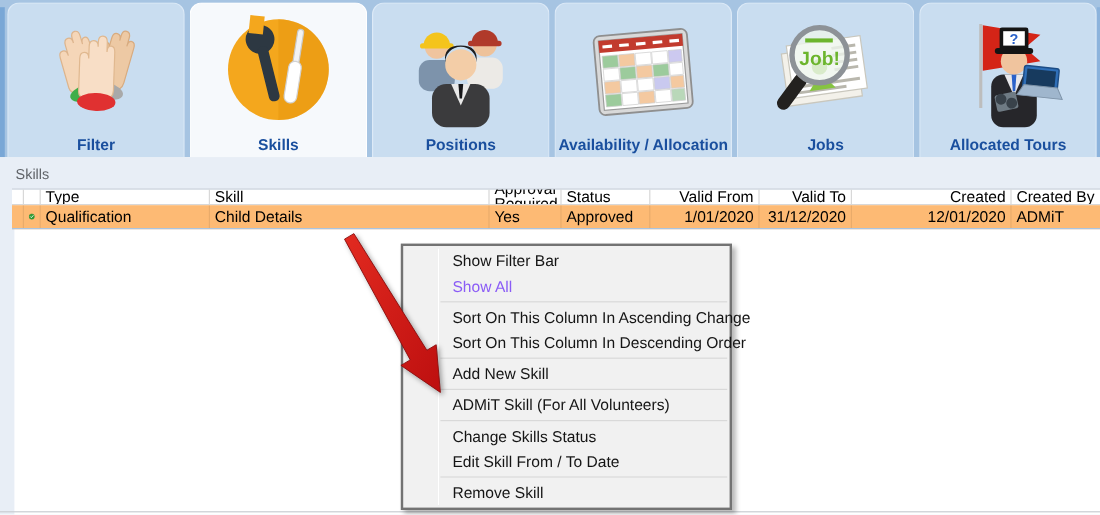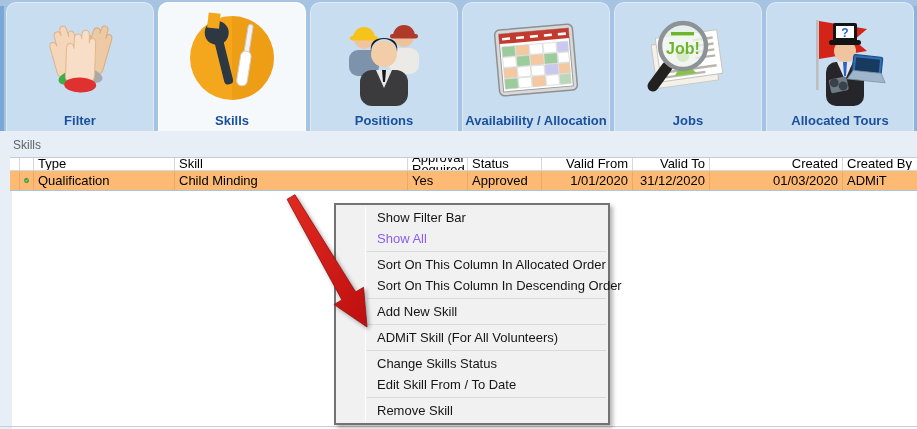--- a/index.html
+++ b/index.html
@@ -247,38 +247,38 @@
 
     <div class="trow tdata">
       <div class="cell c-gut"></div>
       <div class="cell c-ico">
         <svg width="13" height="13" viewBox="0 0 14 14">
           <circle cx="7" cy="7" r="6.3" fill="#2f9e37" stroke="#177b21" stroke-width="0.9"></circle>
           <path d="M3.8,7.2 L6,9.4 L10.2,4.6" stroke="#ffffff" stroke-width="1.9" fill="none" stroke-linecap="round" stroke-linejoin="round"></path>
         </svg>
       </div>
       <div class="cell c-type">Qualification</div>
-      <div class="cell c-skill">Child Minding</div>
+      <div class="cell c-skill">Child Details</div>
       <div class="cell c-appr">Yes</div>
       <div class="cell c-status">Approved</div>
       <div class="cell c-vfrom r">1/01/2020</div>
       <div class="cell c-vto r">31/12/2020</div>
-      <div class="cell c-created r">01/03/2020</div>
+      <div class="cell c-created r">12/01/2020</div>
       <div class="cell c-createdby">ADMiT</div>
     </div>
   </div>
 
 </div>
 
 <div class="context-menu">
   <div class="gutter"></div>
   <div class="menu-item">Show Filter Bar</div>
   <div class="menu-item disabled">Show All</div>
   <div class="menu-sep"></div>
-  <div class="menu-item">Sort On This Column In Allocated Order</div>
+  <div class="menu-item">Sort On This Column In Ascending Change</div>
   <div class="menu-item">Sort On This Column In Descending Order</div>
   <div class="menu-sep"></div>
   <div class="menu-item">Add New Skill</div>
   <div class="menu-sep"></div>
   <div class="menu-item">ADMiT Skill (For All Volunteers)</div>
   <div class="menu-sep"></div>
   <div class="menu-item">Change Skills Status</div>
   <div class="menu-item">Edit Skill From / To Date</div>
   <div class="menu-sep"></div>
   <div class="menu-item">Remove Skill</div>

